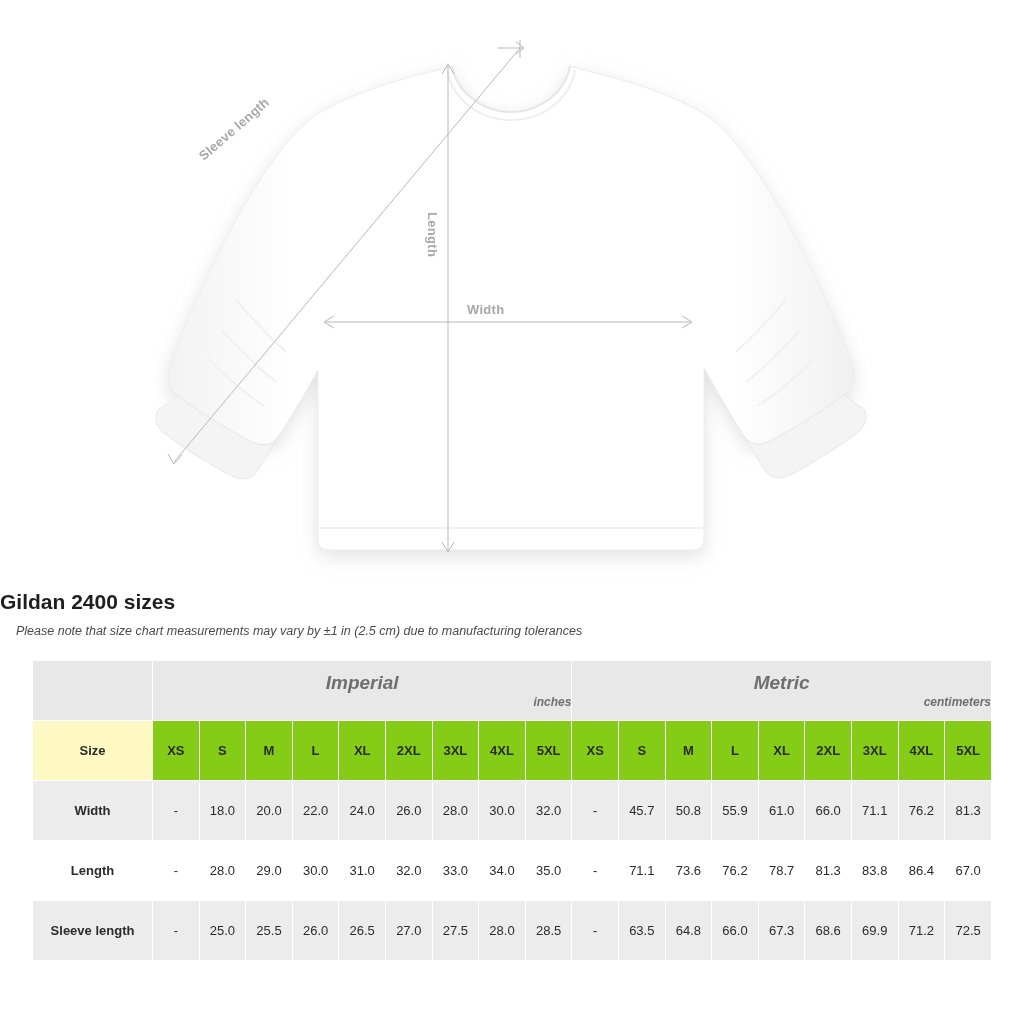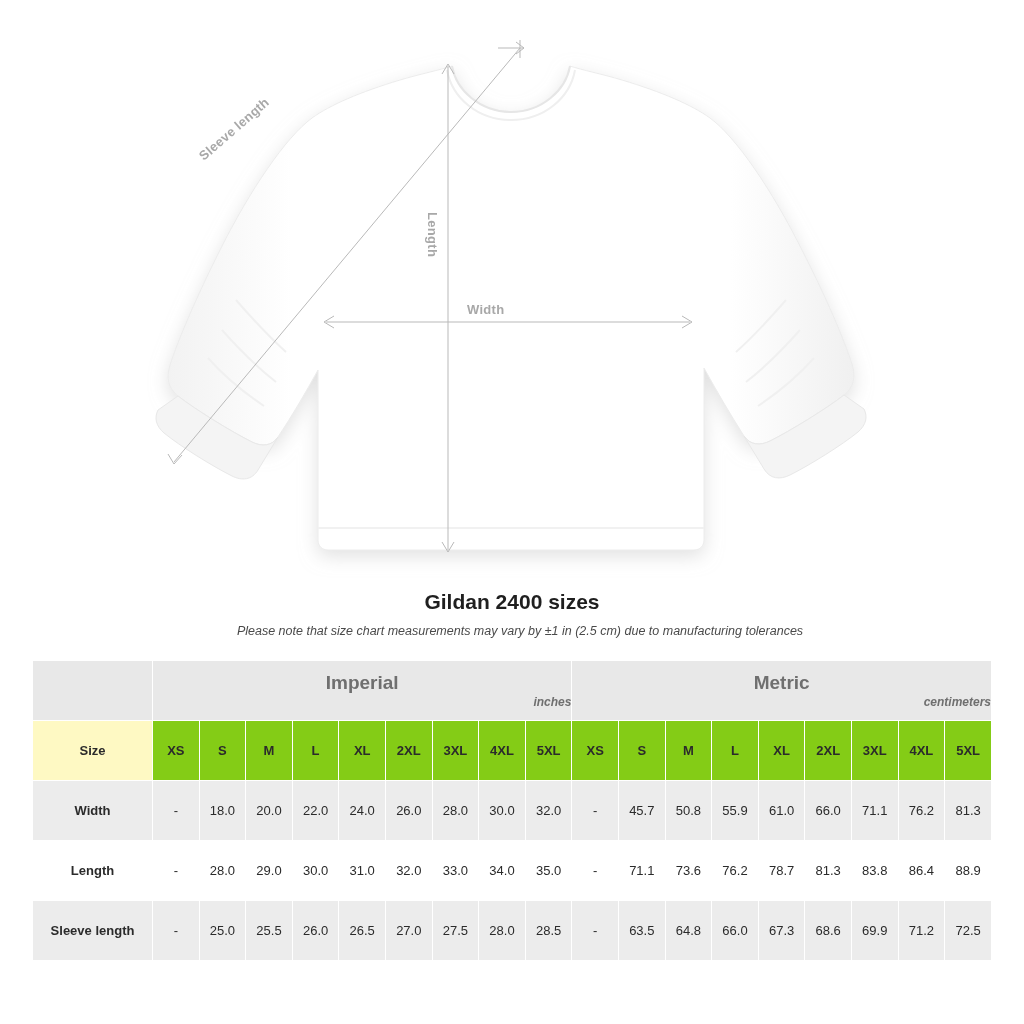--- a/index.html
+++ b/index.html
@@ -51,21 +51,20 @@
   }
   .label-sleeve {
     left: 196px;
     top: 152px;
     transform: rotate(-41deg);
     transform-origin: left top;
   }
 
   
   .heading-block {
-    text-align: center;
     margin-top: 10px;
   }
   .chart-title {
     font-size: 21px;
     font-weight: bold;
     color: #1f1f1f;
     margin: 0 0 10px 0;
   }
   .chart-note {
     font-size: 12.5px;
@@ -93,20 +92,21 @@
     padding: 0;
     height: 59px;
     vertical-align: middle;
   }
   .unit-head {
     background: #e8e8e8;
     height: 88px;
   }
   .unit-head .unit-name {
     font-size: 19px;
+    font-style: italic;
     font-weight: bold;
     color: #6f6f6f;
     display: block;
     line-height: 1.15;
   }
   .unit-head .unit-sub {
     font-size: 12px;
     font-style: italic;
     color: #6f6f6f;
     display: block;
@@ -314,21 +314,21 @@
           <td class="val-cell">34.0</td>
           <td class="val-cell">35.0</td>
           <td class="val-cell">-</td>
           <td class="val-cell">71.1</td>
           <td class="val-cell">73.6</td>
           <td class="val-cell">76.2</td>
           <td class="val-cell">78.7</td>
           <td class="val-cell">81.3</td>
           <td class="val-cell">83.8</td>
           <td class="val-cell">86.4</td>
-          <td class="val-cell">88.9</td>
+          <td class="val-cell">67.0</td>
         </tr>
 
         <tr class="band-gray">
           <th class="row-head-cell">Sleeve length</th>
           <td class="val-cell">-</td>
           <td class="val-cell">25.0</td>
           <td class="val-cell">25.5</td>
           <td class="val-cell">26.0</td>
           <td class="val-cell">26.5</td>
           <td class="val-cell">27.0</td>

